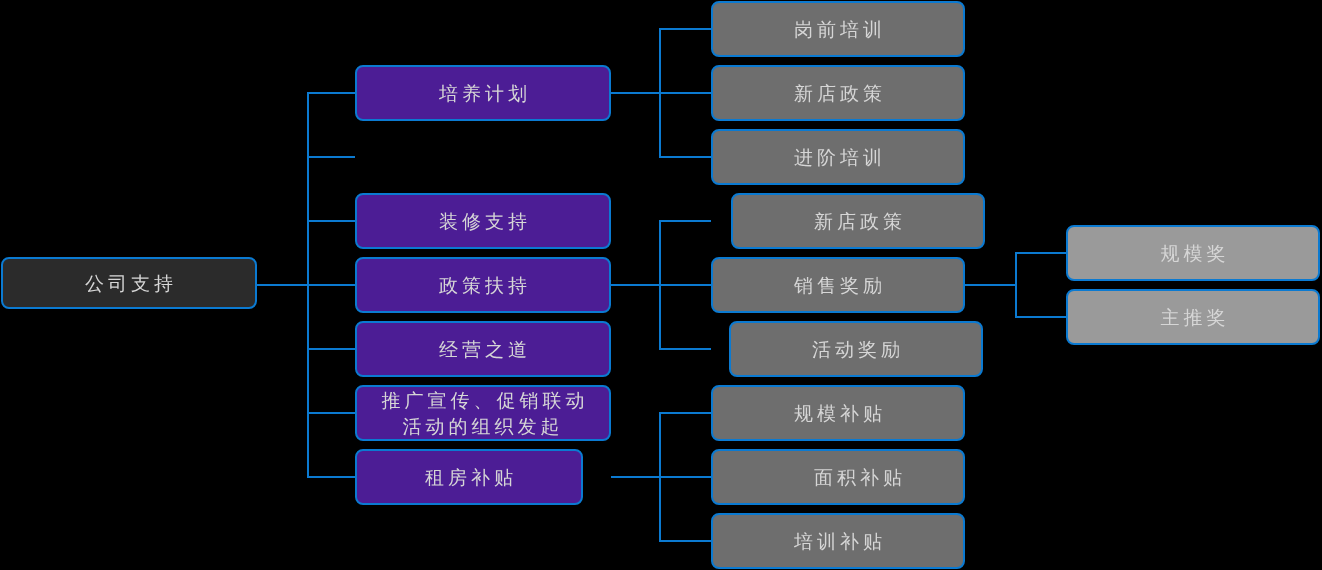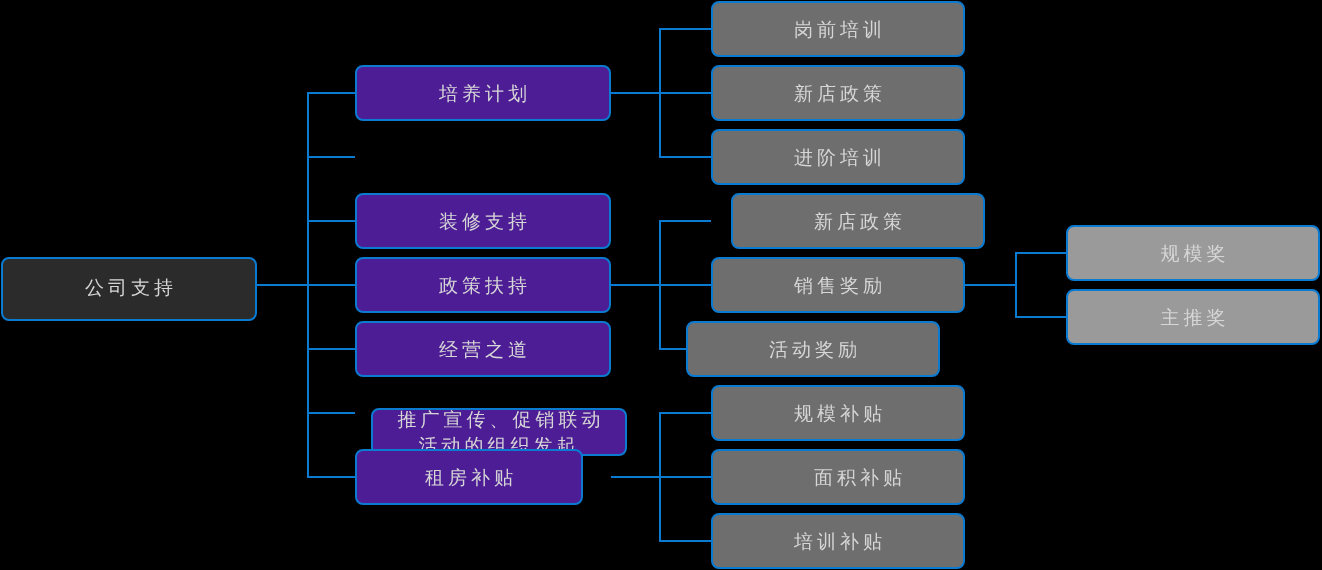--- a/index.html
+++ b/index.html
@@ -75,37 +75,37 @@
   <div class="edge edge-v" style="left:659px; top:412px; height:130px;"></div>
   <div class="edge edge-h" style="left:659px; top:412px; width:52px;"></div>
   <div class="edge edge-h" style="left:659px; top:476px; width:52px;"></div>
   <div class="edge edge-h" style="left:659px; top:540px; width:52px;"></div>
 
   <div class="edge edge-h" style="left:965px;  top:284px; width:52px;"></div>
   <div class="edge edge-v" style="left:1015px; top:252px; height:66px;"></div>
   <div class="edge edge-h" style="left:1015px; top:252px; width:53px;"></div>
   <div class="edge edge-h" style="left:1015px; top:316px; width:53px;"></div>
 
-  <div class="node lvl0" style="left:1px; top:257px; width:256px; height:64px;font-family:Liberation Mono, monospace;">公司支持</div>
+  <div class="node lvl0" style="left:1px; top:257px; width:256px; height:52px;">公司支持</div>
 
   <div class="node lvl1" style="left:355px; top:65px;  width:256px; height:56px;">培养计划</div>
   <div class="node lvl1" style="left:355px; top:193px; width:256px; height:56px;">装修支持</div>
   <div class="node lvl1" style="left:355px; top:257px; width:256px; height:56px;">政策扶持</div>
   <div class="node lvl1" style="left:355px; top:321px; width:256px; height:56px;">经营之道</div>
-  <div class="node lvl1" style="left:355px; top:408px; width:256px; height:48px;margin-left:16px;">推广宣传、促销联动
+  <div class="node lvl1" style="left:355px; top:385px; width:256px; height:56px;">推广宣传、促销联动
 活动的组织发起</div>
   <div class="node lvl1" style="left:355px; top:449px; width:228px; height:56px;">租房补贴</div>
 
   <div class="node lvl2" style="left:711px; top:1px;   width:254px; height:56px;">岗前培训</div>
   <div class="node lvl2" style="left:711px; top:65px;  width:254px; height:56px;">新店政策</div>
   <div class="node lvl2" style="left:711px; top:129px; width:254px; height:56px;">进阶培训</div>
 
   <div class="node lvl2" style="left:711px; top:193px; width:254px; height:56px;margin-left:20px;">新店政策</div>
   <div class="node lvl2" style="left:711px; top:257px; width:254px; height:56px;">销售奖励</div>
-  <div class="node lvl2" style="left:686px; top:321px; width:254px; height:56px;">活动奖励</div>
+  <div class="node lvl2" style="left:729px; top:321px; width:254px; height:56px;">活动奖励</div>
 
   <div class="node lvl2" style="left:711px; top:385px; width:254px; height:56px;">规模补贴</div>
   <div class="node lvl2" style="left:711px; top:449px; width:254px; height:56px;padding-left:40px;">面积补贴</div>
   <div class="node lvl2" style="left:711px; top:513px; width:254px; height:56px;">培训补贴</div>
 
   <div class="node lvl3" style="left:1066px; top:225px; width:254px; height:56px;">规模奖</div>
   <div class="node lvl3" style="left:1066px; top:289px; width:254px; height:56px;">主推奖</div>
 
 </div>
 

